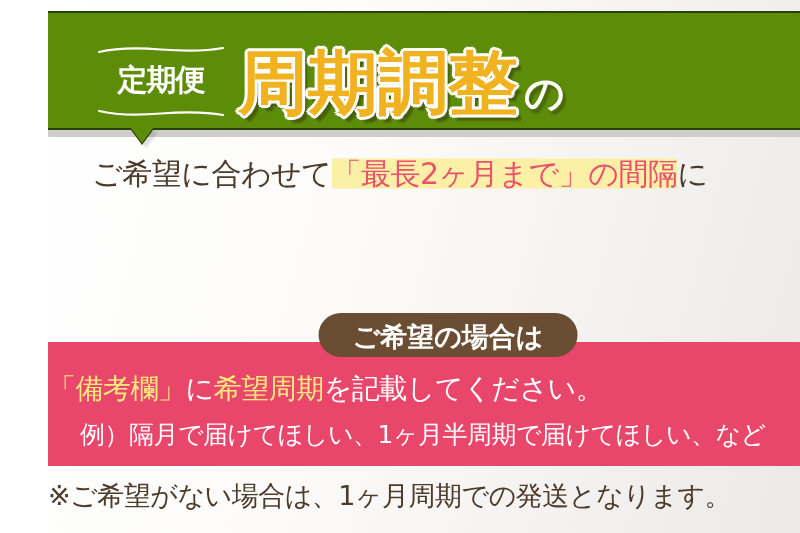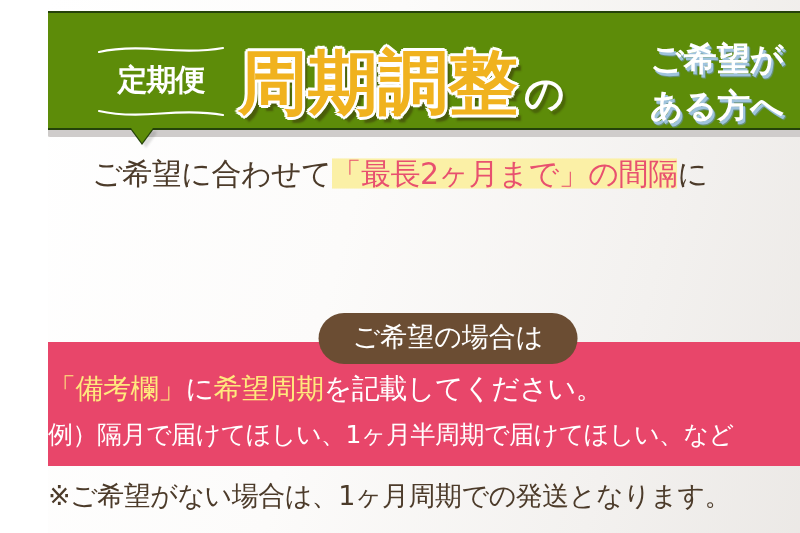--- a/index.html
+++ b/index.html
@@ -155,27 +155,27 @@
   .hl {
     background: linear-gradient(transparent 6%, #fbf0a6 8%, #fbf0a6 92%, transparent 94%);
   }
 
   
   .badge {
     position: absolute;
     left: 50%;
     transform: translateX(-50%);
     top: 313px;
-    padding: 5px 34px 8px;
+    padding: 5px 34px 1px;
     background: #6b4d33;
     border-radius: 26px;
     color: #ffffff;
     font-size: 27px;
     line-height: 38px;
-    font-weight: 400;
+    font-weight: 700;
     letter-spacing: 0px;
     white-space: nowrap;
     z-index: 3;
   }
 
   
   .pink-band {
     position: absolute;
     left: 0;
     top: 342px;
@@ -201,20 +201,21 @@
     position: absolute;
     left: 0;
     top: 76px;
     width: 680px;
     text-align: center;
     color: #ffffff;
     font-size: 25px;
     line-height: 34px;
     letter-spacing: -0.5px;
     white-space: nowrap;
+    padding-left: 32px;
   }
 
   
   .footnote {
     position: absolute;
     left: 0;
     top: 477px;
     width: 676px;
     text-align: center;
     color: #4c3b2a;
@@ -244,24 +245,20 @@
           <svg width="126" height="9" viewBox="0 0 126 9">
             <path d="M1 3 C 22 8, 45 7, 63 5.5 C 84 4, 106 3.5, 125 7" fill="none" stroke="#ffffff" stroke-width="2.2" stroke-linecap="round"></path>
           </svg>
         </div>
       </div>
 
       <div class="main-title">
         <span>周期調整</span><span class="no">の</span>
       </div>
 
-      <div class="kibou">
-        <div>ご希望が</div>
-        <div>ある方へ</div>
-      </div>
 
     </div>
   </div>
   <div class="bubble-tail"></div>
 
   <div class="body-para">
     <span class="ln"><span>ご希望に合わせて</span><span class="pink hl">「最長2ヶ月まで」の間隔</span><span>に</span></span>
   </div>
 
   <div class="badge">ご希望の場合は</div>

